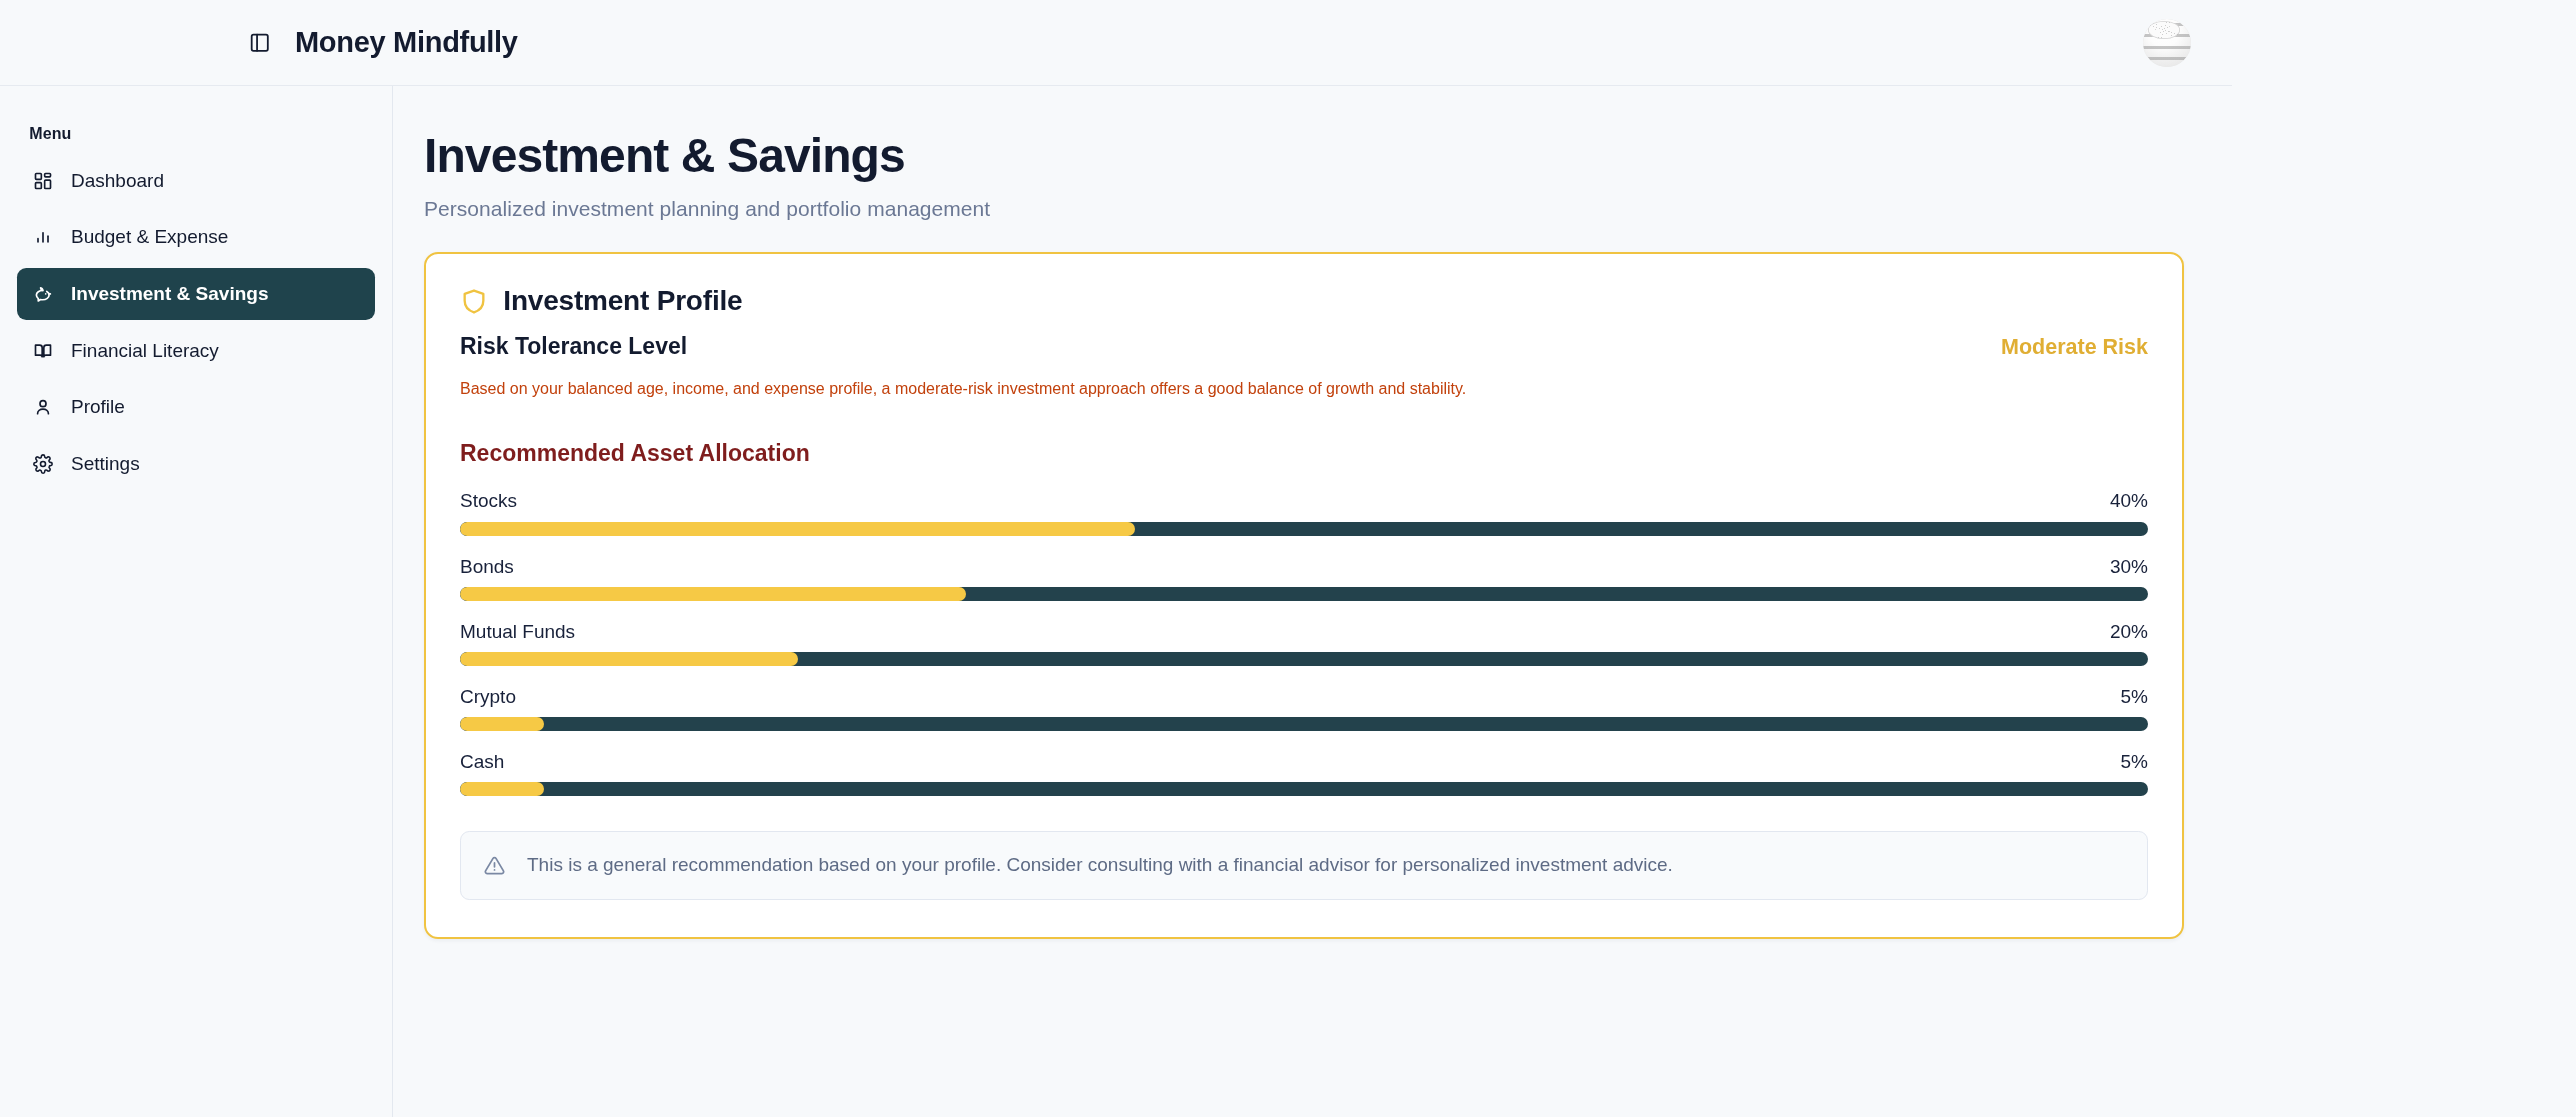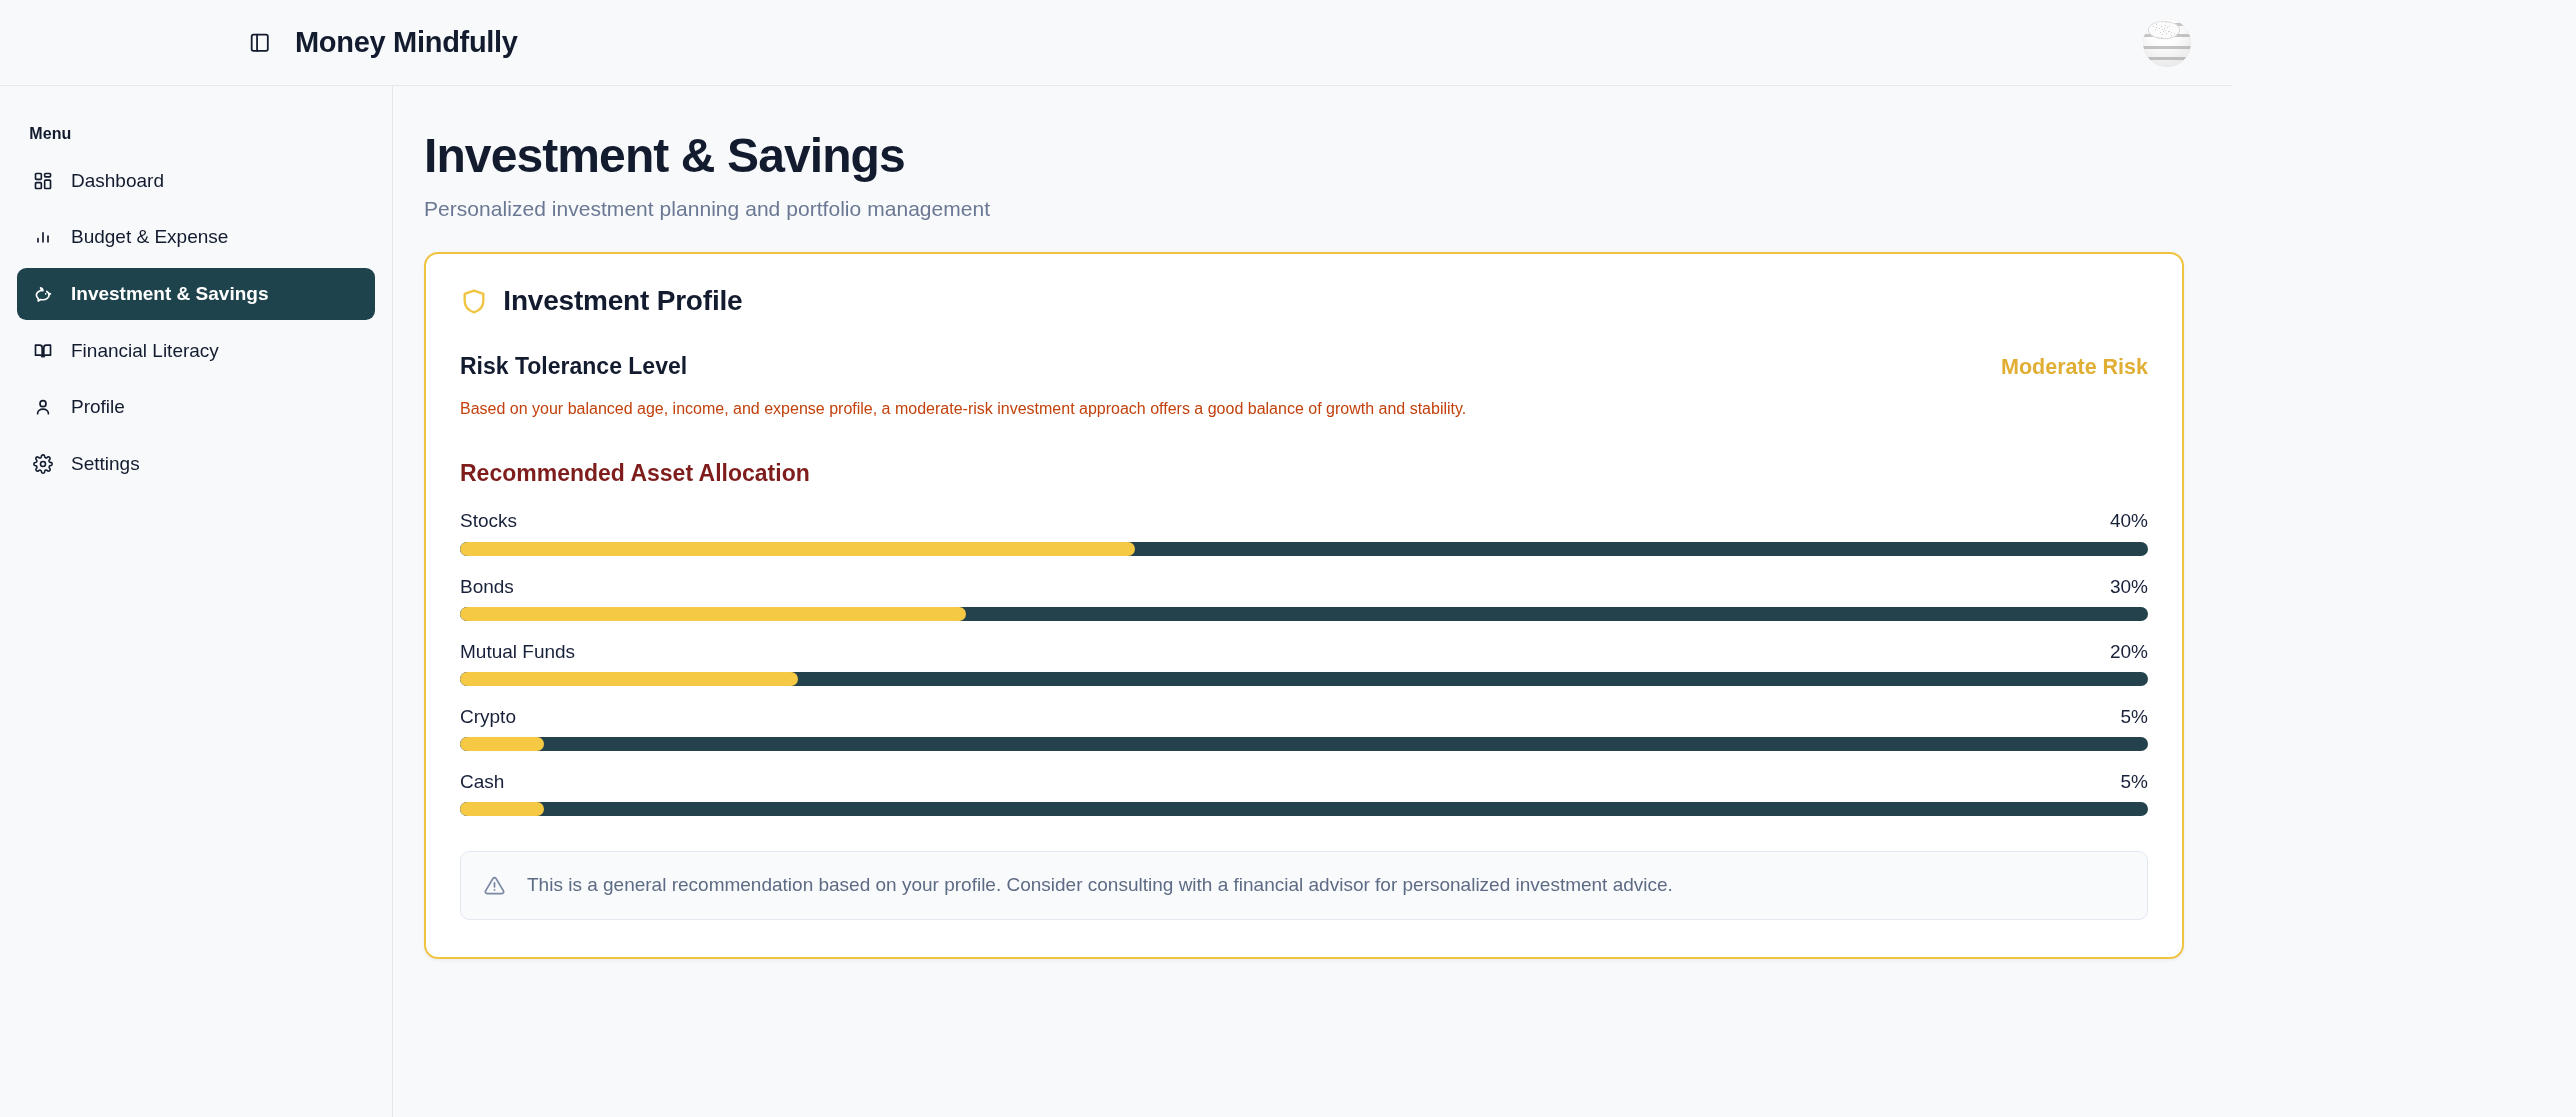--- a/index.html
+++ b/index.html
@@ -199,21 +199,21 @@
     background: #ffffff;
     border: 2.3px solid #f0c341;
     border-radius: 14px;
     padding: 31px 34px 37px 34px;
     box-shadow: 0 1.5px 3.8px rgba(20,30,60,0.05);
   }
   .card-header {
     display: flex;
     align-items: center;
     gap: 15.3px;
-    margin-bottom: 36px;
+    margin-bottom: 16px;
   }
   .card-title {
     font-size: 28px;
     font-weight: 700;
     color: #131b2f;
     letter-spacing: -0.2px;
   }
   .shield-icon { width: 28px; height: 29px; flex: none; display: block; }
 
   .risk-row {

